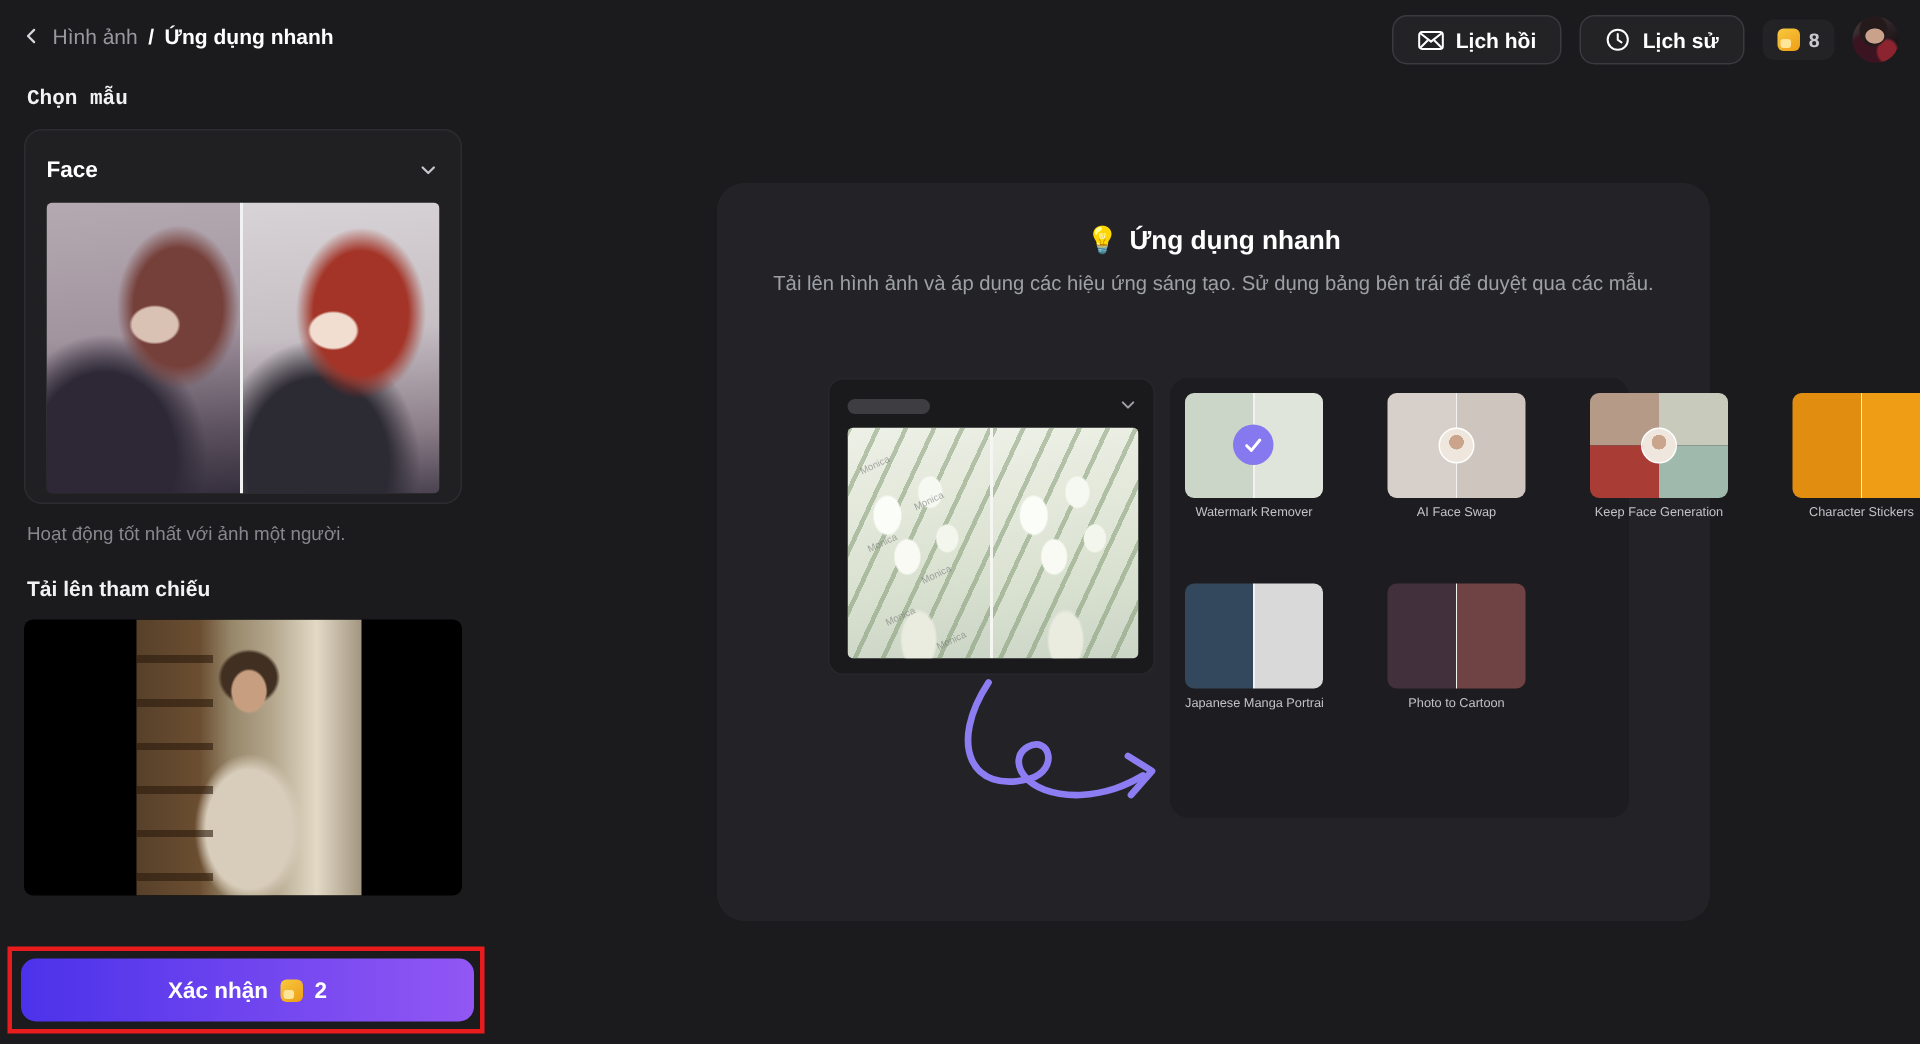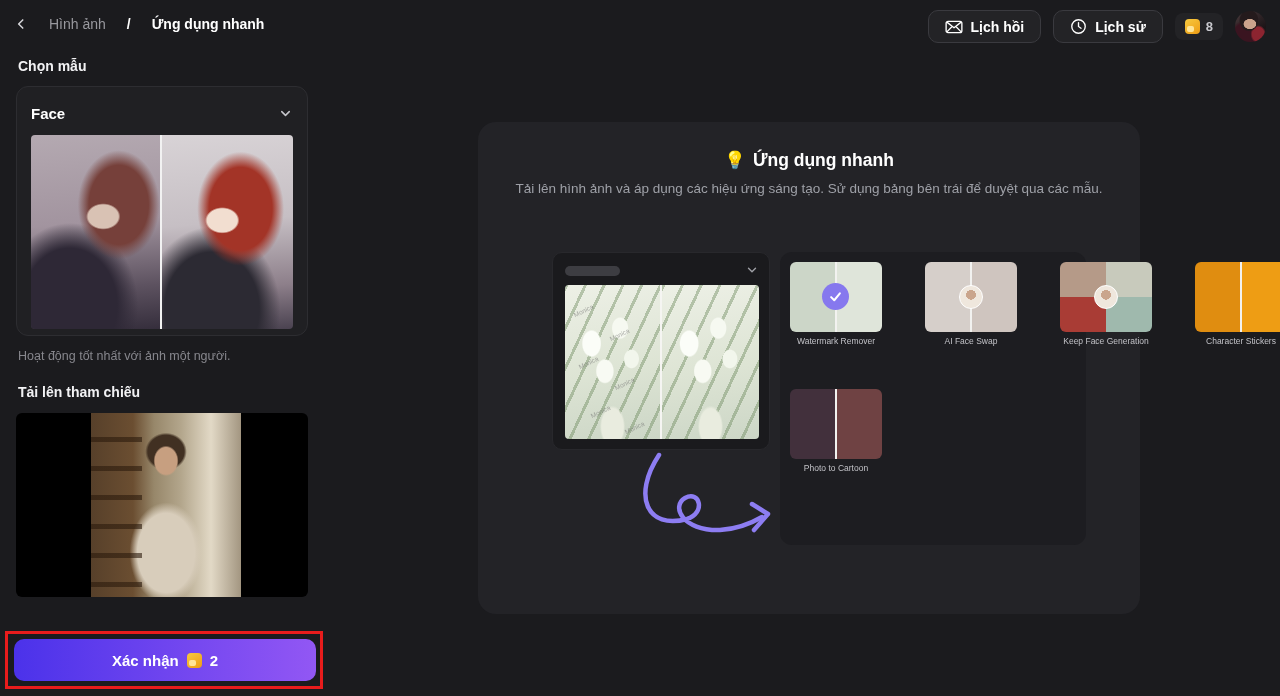--- a/index.html
+++ b/index.html
@@ -2,21 +2,21 @@
 <html><head>
 <meta charset="utf-8">
 <style>
   * { margin:0; padding:0; box-sizing:border-box; }
   html,body { background:#0e0e10; }
   .page {
     position:relative; width:1280px; height:696px; overflow:hidden;
     background:#1b1b1e; font-family:"Liberation Sans", sans-serif; color:#fff;
   }
   
-  .breadcrumb { position:absolute; left:14px; top:16px; display:flex; align-items:center; gap:21px; font-size:14px; }
+  .breadcrumb { position:absolute; left:14px; top:16px; display:flex; align-items:center; gap:7px; font-size:14px; }
   .back-btn { display:flex; align-items:center; cursor:pointer; color:#d6d6da; }
   .crumb-parent { color:#98989e; font-weight:400; cursor:pointer; }
   .crumb-sep { color:#fff; font-weight:700; }
   .crumb-current { color:#fff; font-weight:700; }
   .topbar-right { position:absolute; right:14px; top:10px; display:flex; align-items:center; gap:12px; }
   .pill-btn {
     display:flex; align-items:center; gap:8px; height:33px; padding:0 16px;
     background:#232326; border:1px solid #3a3a3f; border-radius:10px;
     color:#fff; font-size:14px; font-weight:700; cursor:pointer;
   }
@@ -34,21 +34,21 @@
       radial-gradient(20px 22px at 30% 80%, #3a1420 0 55%, rgba(0,0,0,0) 70%),
       linear-gradient(145deg,#4a3a3c,#1c1518 70%);
   }
   .coin {
     width:15px; height:15px; border-radius:4px; position:relative; flex:0 0 auto;
     background:linear-gradient(145deg,#f7c93f,#ee9d15);
   }
   .coin::after { content:""; position:absolute; left:2px; bottom:2px; width:7px; height:6px; border-radius:2px; background:#ffe598; }
   
   .side-title { position:absolute; left:18px; font-size:14px; font-weight:700; color:#f2f2f4; }
-  .t1 { top:58px; } .t2 { top:384px; }
+  .t1 { top:58px;font-family:Liberation Mono, monospace; } .t2 { top:384px; }
   .template-card {
     position:absolute; left:16px; top:86px; width:292px; height:250px;
     background:#202023; border:1px solid #2d2d31; border-radius:12px; padding:13px 14px;
   }
   .dropdown { display:flex; align-items:center; justify-content:space-between; height:26px; cursor:pointer; }
   .dropdown-value { font-size:15px; font-weight:700; color:#fff; }
   .chev { color:#c6c6cb; }
   .template-preview {
     margin-top:9px; height:194px; border-radius:4px; overflow:hidden; display:flex;
   }
@@ -130,21 +130,21 @@
   }
   .flower-left { border-right:2px solid #f5f5f2; }
   .wm {
     position:absolute; font-size:6.5px; color:rgba(110,110,110,.55);
     transform:rotate(-25deg); white-space:nowrap; pointer-events:none;
   }
   .arrow-svg { position:absolute; left:124px; top:326px; }
   .effects-panel {
     position:absolute; left:302px; top:130px; width:306px; height:293px;
     background:#1d1d21; border-radius:12px; padding:10px;
-    display:grid; grid-template-columns:repeat(5,1fr); column-gap:4px; row-gap:8px;
+    display:grid; grid-template-columns:repeat(4,1fr); column-gap:4px; row-gap:8px;
     align-content:start;
     gap:43px;
   }
   .effect-cell { width:92px; }
   .thumb { position:relative; height:70px; border-radius:6px; overflow:hidden; }
   .thumb .q { position:absolute; width:50%; height:50%; }
   .q0{left:0;top:0;} .q1{right:0;top:0;} .q2{left:0;bottom:0;} .q3{right:0;bottom:0;}
   .tlabel {
     margin-top:4px; text-align:center; font-size:8.5px; color:#c2c2c7;
     white-space:nowrap; overflow:hidden;

